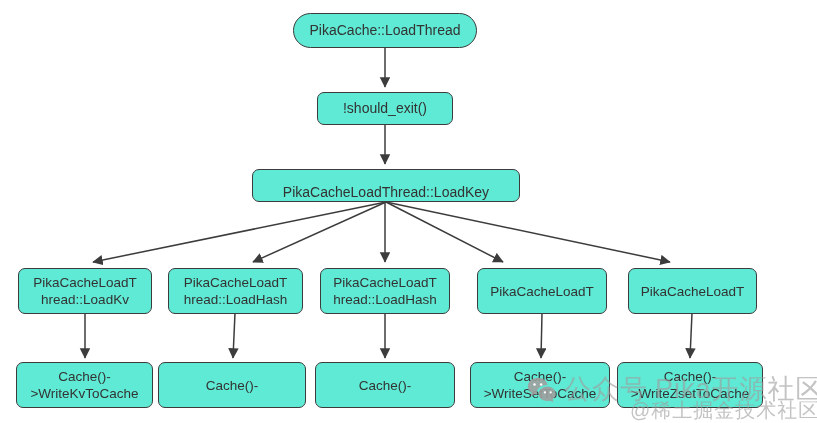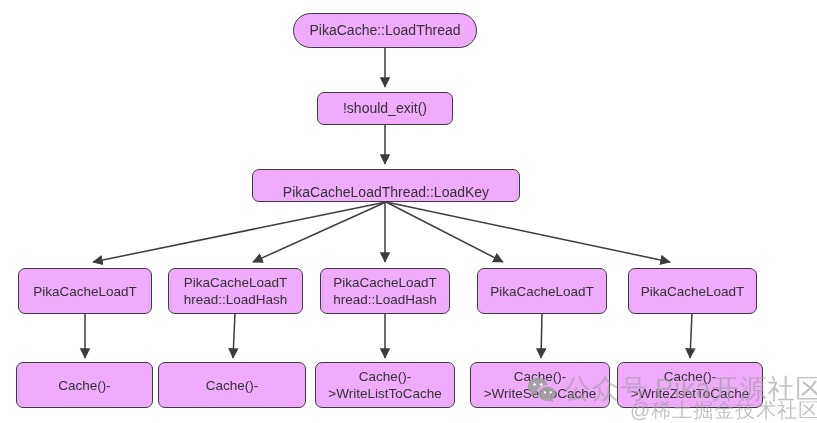--- a/index.html
+++ b/index.html
@@ -5,21 +5,21 @@
   html,body{margin:0;padding:0;}
   body{
     width:817px;height:423px;position:relative;overflow:hidden;
     background:#ffffff;
     font-family:"Liberation Sans","DejaVu Sans",sans-serif;
   }
   .canvas{position:absolute;inset:0;}
   svg.edges{position:absolute;left:0;top:0;pointer-events:none;}
   .node{
     position:absolute;box-sizing:border-box;
-    border:1.6px solid #3c3c3c;border-radius:7px;background:#f0abfc;
+    border:1.6px solid #3c3c3c;border-radius:7px;background:#5eead4;
     display:flex;flex-direction:column;align-items:center;justify-content:center;
     color:#333333;font-size:13.5px;line-height:17px;text-align:center;
     white-space:nowrap;
   }
   .node--stadium{border-radius:18px;font-size:14px;}
   .node--single{font-size:14px;}
   .watermark{
     position:absolute;z-index:10;color:rgba(158,158,158,0.62);
     pointer-events:none;white-space:nowrap;
   }
@@ -68,45 +68,46 @@
   <div class="node node--single" style="left:317px;top:92px;width:136px;height:33px;">
     <span>!should_exit()</span>
   </div>
 
   <div class="node node--single" style="left:252px;top:169px;width:268px;height:33px;justify-content:flex-end;">
     <span>PikaCacheLoadThread::LoadKey</span>
   </div>
 
   <div class="node" style="left:18px;top:268px;width:134px;height:46px;">
     <span>PikaCacheLoadT</span>
+    <span>hread::LoadKv</span>
   </div>
   <div class="node" style="left:168px;top:268px;width:135px;height:46px;">
     <span>PikaCacheLoadT</span>
     <span>hread::LoadHash</span>
   </div>
   <div class="node" style="left:320px;top:268px;width:130px;height:46px;">
     <span>PikaCacheLoadT</span>
     <span>hread::LoadHash</span>
   </div>
   <div class="node" style="left:477px;top:268px;width:130px;height:46px;">
     <span>PikaCacheLoadT</span>
   </div>
   <div class="node" style="left:628px;top:268px;width:129px;height:46px;">
     <span>PikaCacheLoadT</span>
   </div>
 
   <div class="node" style="left:16px;top:362px;width:137px;height:46px;">
     <span>Cache()-</span>
+    <span>&gt;WriteKvToCache</span>
   </div>
   <div class="node" style="left:158px;top:362px;width:148px;height:46px;">
     <span>Cache()-</span>
   </div>
   <div class="node" style="left:315px;top:362px;width:140px;height:46px;">
     <span>Cache()-</span>
-    <span>&gt;WriteListToCache</span>
   </div>
   <div class="node" style="left:470px;top:362px;width:140px;height:46px;">
     <span>Cache()-</span>
     <span>&gt;WriteSetToCache</span>
   </div>
   <div class="node" style="left:617px;top:362px;width:146px;height:46px;">
     <span>Cache()-</span>
     <span>&gt;WriteZsetToCache</span>
   </div>
 

